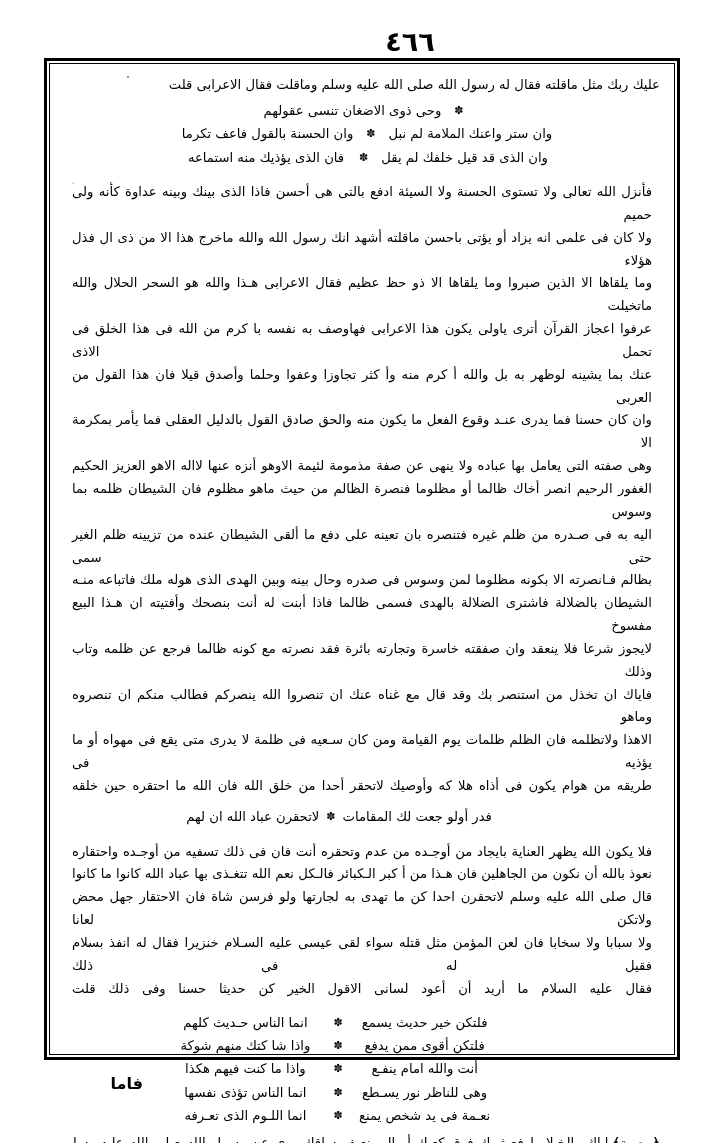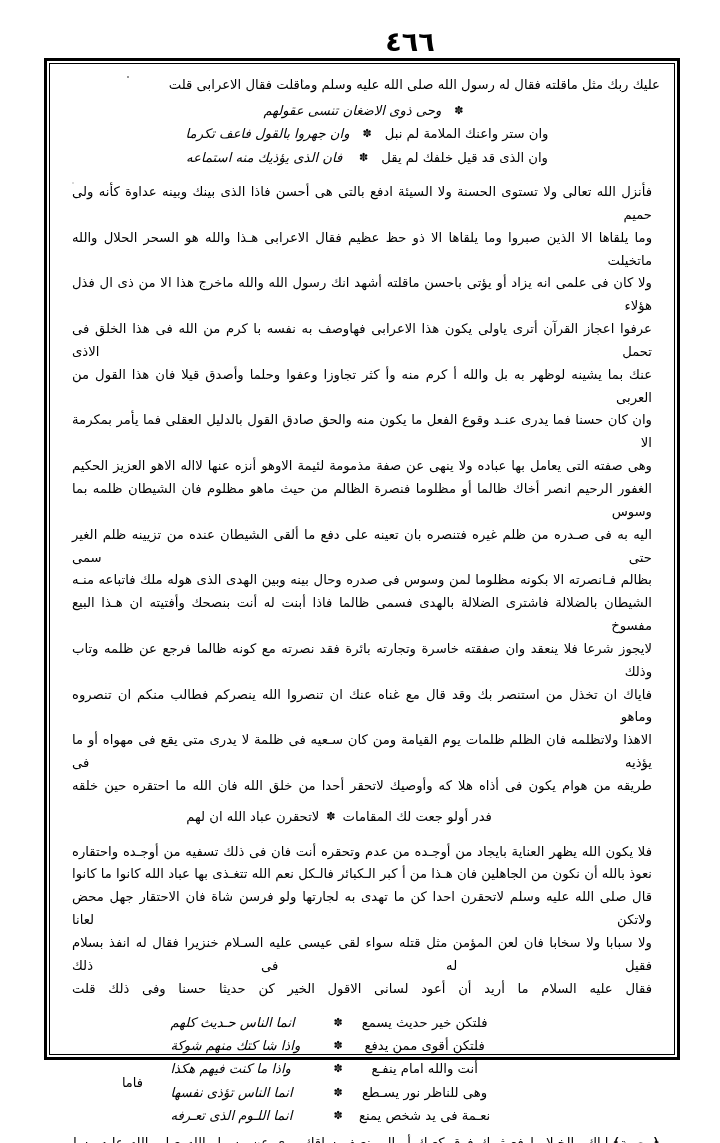--- a/index.html
+++ b/index.html
@@ -91,24 +91,23 @@
     line-height: 23.4px;
     font-size: 13.2px;
     white-space: nowrap;
   }
   .hemistich-a {
     text-align: center;
     min-width: 168px;
     padding-left: 6px;
   }
   .hemistich-b {
-    text-align: left;
+    text-align: center;
     min-width: 168px;
     padding-right: 6px;
-    font-style: italic;
   }
   .verse-sep {
     padding: 0 7px;
     font-size: 11px;
     line-height: 1;
     position: relative;
     top: -1px;
   }
 
   
@@ -151,22 +150,22 @@
     font-size: 12.6px;
     white-space: nowrap;
     padding-left: 4px;
   }
 
   
   .catchword {
     position: absolute;
     top: 1076px;
     right: 577px;
-    font-size: 13px;
-    font-weight: 400;
+    font-size: 16px;
+    font-weight: 700;
     direction: rtl;
     line-height: 1;
   }
 
   
   .gap-2 { height: 2px; }
   .gap-4 { height: 4px; }
   .gap-6 { height: 6px; }
 
   
@@ -199,37 +198,37 @@
     <div class="verse-block verse-block-top">
 
       <div class="verse-line">
         <span class="verse-sep">✽</span>
         <span class="hemistich-b">وحى ذوى الاضغان تنسى عقولهم</span>
       </div>
 
       <div class="verse-line">
         <span class="hemistich-a">وان ستر واعنك الملامة لم نبل</span>
         <span class="verse-sep">✽</span>
-        <span class="hemistich-b">وان جهروا بالقول فاعف تكرما</span>
+        <span class="hemistich-b">وان الحسنة بالقول فاعف تكرما</span>
       </div>
 
       <div class="verse-line">
         <span class="hemistich-a">وان الذى قد قيل خلفك لم يقل</span>
         <span class="verse-sep">✽</span>
         <span class="hemistich-b">فان الذى يؤذيك منه استماعه</span>
       </div>
 
     </div>
 
     <div class="gap-4"></div>
 
     <div class="para">
       <span class="pline">فأنزل الله تعالى  ولا تستوى الحسنة ولا السيئة ادفع بالتى هى أحسن فاذا الذى بينك وبينه عداوة كأنه ولى حميم</span>
+      <span class="pline">ولا كان فى علمى انه يزاد أو يؤتى باحسن ماقلته  أشهد انك رسول الله والله ماخرج هذا الا من ذى ال فذل هؤلاء</span>
       <span class="pline">وما يلقاها الا الذين صبروا وما يلقاها الا ذو حظ عظيم   فقال الاعرابى هـذا والله هو السحر الحلال والله ماتخيلت</span>
-      <span class="pline">ولا كان فى علمى انه يزاد أو يؤتى باحسن ماقلته  أشهد انك رسول الله والله ماخرج هذا الا من ذى ال فذل هؤلاء</span>
       <span class="pline">عرفوا اعجاز القرآن أترى ياولى يكون هذا الاعرابى فهاوصف به نفسه با كرم من الله فى هذا الخلق فى تحمل الاذى</span>
       <span class="pline">عنك بما يشينه لوظهر به بل والله أ كرم منه وأ كثر تجاوزا وعفوا وحلما وأصدق قيلا فان هذا القول من العربى</span>
       <span class="pline">وان كان حسنا فما يدرى عنـد وقوع الفعل ما يكون منه والحق صادق القول بالدليل العقلى فما يأمر بمكرمة الا</span>
       <span class="pline">وهى صفته التى يعامل بها عباده ولا ينهى عن صفة مذمومة لئيمة الاوهو أنزه عنها لااله الاهو العزيز الحكيم</span>
       <span class="pline">الغفور الرحيم   انصر أخاك ظالما أو مظلوما فنصرة الظالم من حيث ماهو مظلوم فان الشيطان ظلمه بما وسوس</span>
       <span class="pline">اليه به فى صـدره من ظلم غيره فتنصره بان تعينه على دفع ما ألقى الشيطان عنده من تزيينه ظلم الغير حتى سمى</span>
       <span class="pline">بظالم فـانصرته الا بكونه مظلوما لمن وسوس فى صدره وحال بينه وبين الهدى الذى هوله ملك فاتباعه منـه</span>
       <span class="pline">الشيطان بالضلالة فاشترى الضلالة بالهدى فسمى ظالما فاذا أبنت له أنت بنصحك وأفتيته ان هـذا البيع مفسوخ</span>
       <span class="pline">لايجوز شرعا فلا ينعقد وان صفقته خاسرة وتجارته بائرة فقد نصرته مع كونه ظالما فرجع عن ظلمه وتاب وذلك</span>
       <span class="pline">فاياك ان تخذل من استنصر بك  وقد قال مع غناه عنك ان تنصروا الله ينصركم فطالب منكم ان تنصروه وماهو</span>

